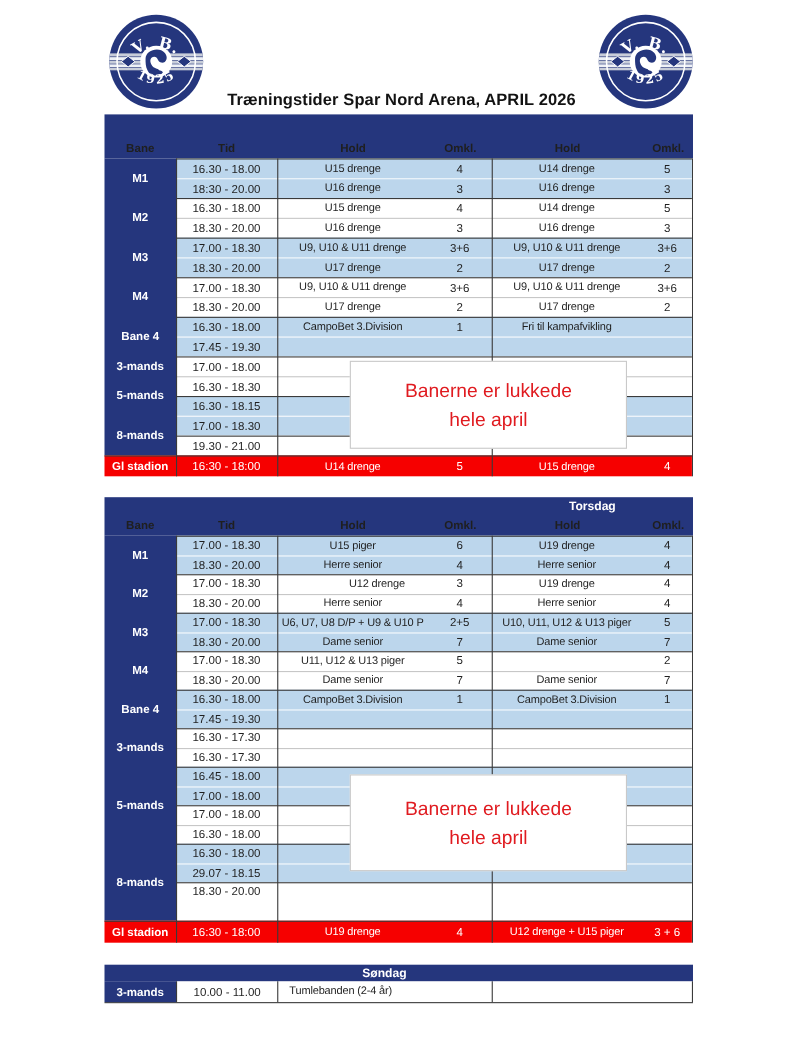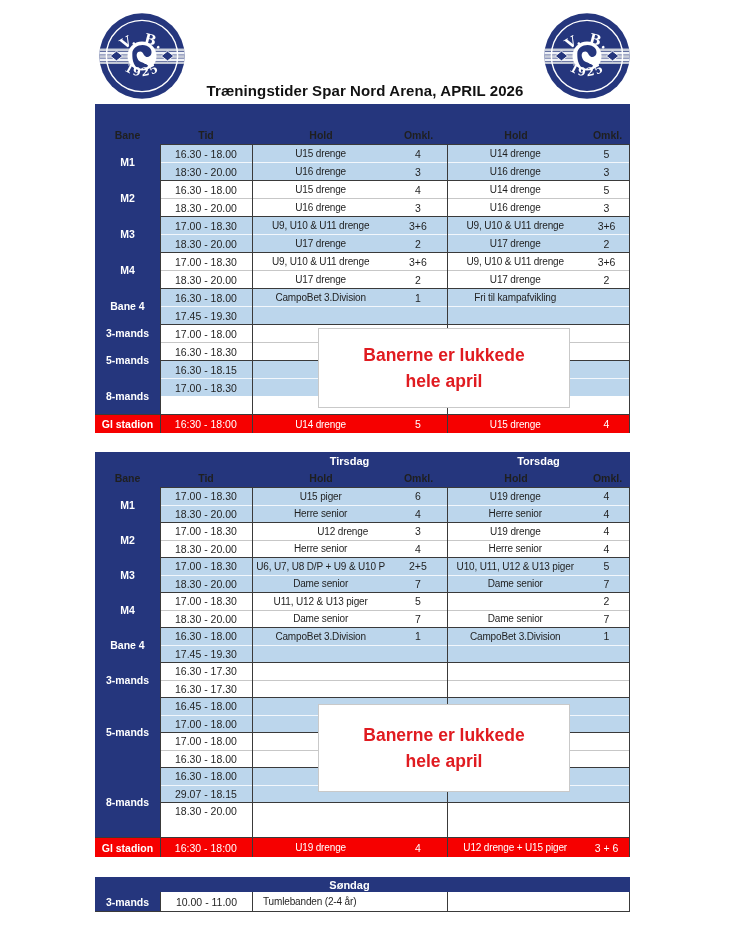--- a/index.html
+++ b/index.html
@@ -28,21 +28,21 @@
   .row.blue{background:#BCD6EC;} .row.white{background:#ffffff;}
   .cell{box-sizing:border-box;display:flex;align-items:center;justify-content:center;
         font-size:10.5px;color:#1f1f1f;white-space:nowrap;overflow:hidden;}
   .cell.hold{font-size:10px;letter-spacing:-0.15px;}
   .vline{position:absolute;top:0;bottom:0;width:1px;background:#3a3a3a;z-index:3;}
   .footer-row{display:flex;background:#F60000;color:#fff;border-top:1px solid #3a3a3a;box-sizing:border-box;position:relative;z-index:2;}
   .footer-row .cell{color:#fff;}
   .footer-row .bane-cell{font-weight:bold;}
   .overlay-box{position:absolute;left:223px;width:250px;background:#fff;border:1px solid #c9c9c9;
                display:flex;flex-direction:column;align-items:center;justify-content:center;z-index:6;}
-  .overlay-line{color:#E01B20;font-weight:bold;font-size:17.5px;line-height:1.5;white-space:nowrap;text-align:center;}
+  .overlay-line{color:#E01B20;font-weight:normal;font-size:17.5px;line-height:1.5;white-space:nowrap;text-align:center;}
   #overlay1{top:224px;height:78px;} #overlay2{top:252px;height:86px;}
   
   .t3-band{height:15px;}
   .t3-row{display:flex;height:19px;border-bottom:1px solid #3a3a3a;box-sizing:content-box;}
   .t3-bane{width:65px;background:#25367D;color:#fff;font-weight:bold;font-size:10.5px;
            display:flex;align-items:center;justify-content:center;box-sizing:border-box;}
   .t3-hold{justify-content:flex-start;padding-left:10px;}
 </style>
 </head>
 <body>
@@ -213,20 +213,27 @@
             <div class="cell" style="width: 45px;"></div>
           </div>
           <div class="bane-label" style="top: 234px; height: 36px;">8-mands</div>
           <div class="row blue" style="height: 18px; border-top: 1px solid rgb(242, 247, 252);">
             <div class="cell" style="width: 92px;">17.00 - 18.30</div>
             <div class="cell hold" style="width: 138px;"></div>
             <div class="cell" style="width: 57px;"></div>
             <div class="cell hold" style="width: 138px;"></div>
             <div class="cell" style="width: 45px;"></div>
           </div>
+          <div class="row white" style="height: 18px; border-top: 1px solid rgb(58, 58, 58);">
+            <div class="cell" style="width: 92px;">19.30 - 21.00</div>
+            <div class="cell hold" style="width: 138px;"></div>
+            <div class="cell" style="width: 57px;"></div>
+            <div class="cell hold" style="width: 138px;"></div>
+            <div class="cell" style="width: 45px;"></div>
+          </div>
         </div>
         <div class="footer-row" style="height: 19px;">
           <div class="cell bane-cell" style="width: 65px;">Gl stadion</div>
           <div class="cell" style="width: 92px;">16:30 - 18:00</div>
           <div class="cell hold" style="width: 138px;">U14 drenge</div>
           <div class="cell" style="width: 57px;">5</div>
           <div class="cell hold" style="width: 138px;">U15 drenge</div>
           <div class="cell" style="width: 45px;">4</div>
         </div>
         <div class="vline" style="left: 65px;"></div>
@@ -235,21 +242,20 @@
       </div>
     </div>
 
   <div class="sched" id="table2">
     <div class="overlay-box" id="overlay2">
       <div class="overlay-line">Banerne er lukkede</div>
       <div class="overlay-line">hele april</div>
     </div>
   <div class="band">
         <div class="band-days" style="height: 17px;">
-          <div class="band-day" style="left: 157px; width: 195px;">Tirsdag</div>
           <div class="band-day" style="left: 352px; width: 183px;">Torsdag</div>
         </div>
         <div class="band-cols" style="height: 18px;">
           <div class="cell band-col" style="width: 65px;">Bane</div>
           <div class="cell band-col" style="width: 92px;">Tid</div>
           <div class="cell band-col" style="width: 138px;">Hold</div>
           <div class="cell band-col" style="width: 57px;">Omkl.</div>
           <div class="cell band-col" style="width: 138px;">Hold</div>
           <div class="cell band-col" style="width: 45px;">Omkl.</div>
         </div>

